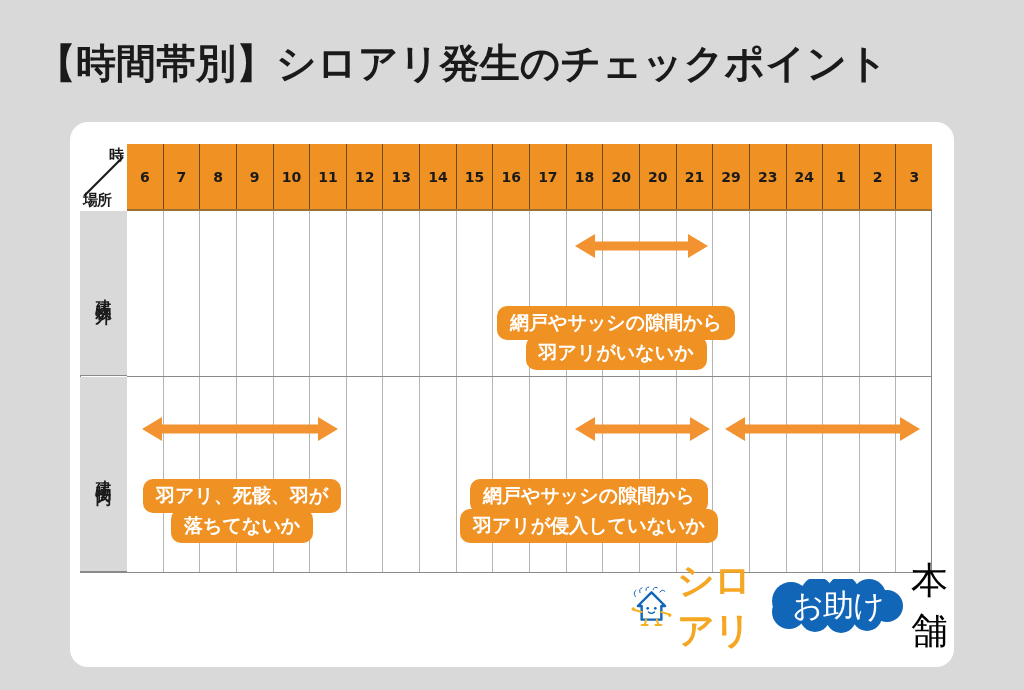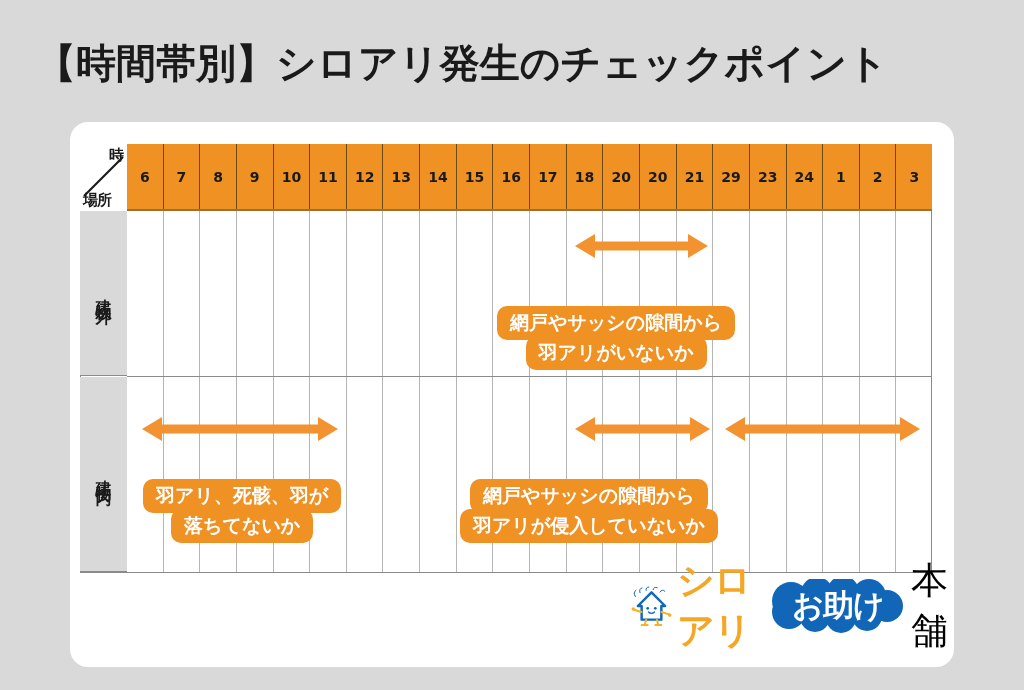--- a/index.html
+++ b/index.html
@@ -218,21 +218,21 @@
     display: flex;
     align-items: center;
     justify-content: center;
   }
   #logo-cloud svg { display:block; }
   #logo-cloud .cloud-text {
     position: absolute;
     left: 0; right: 0;
     text-align: center;
     font-size: 31px;
-    font-weight: 700;
+    font-weight: 400;
     color: #ffffff;
     letter-spacing: -1px;
   }
   .logo-word-honpo {
     font-size: 37px;
     font-weight: 400;
     color: #000000;
     letter-spacing: -1px;
   }
 </style>

